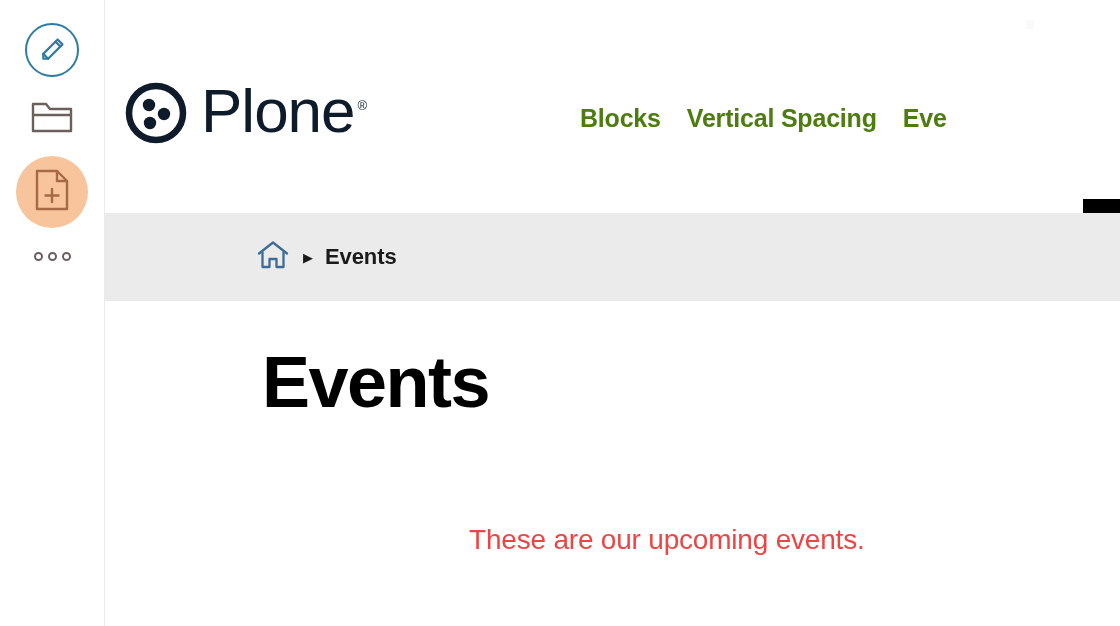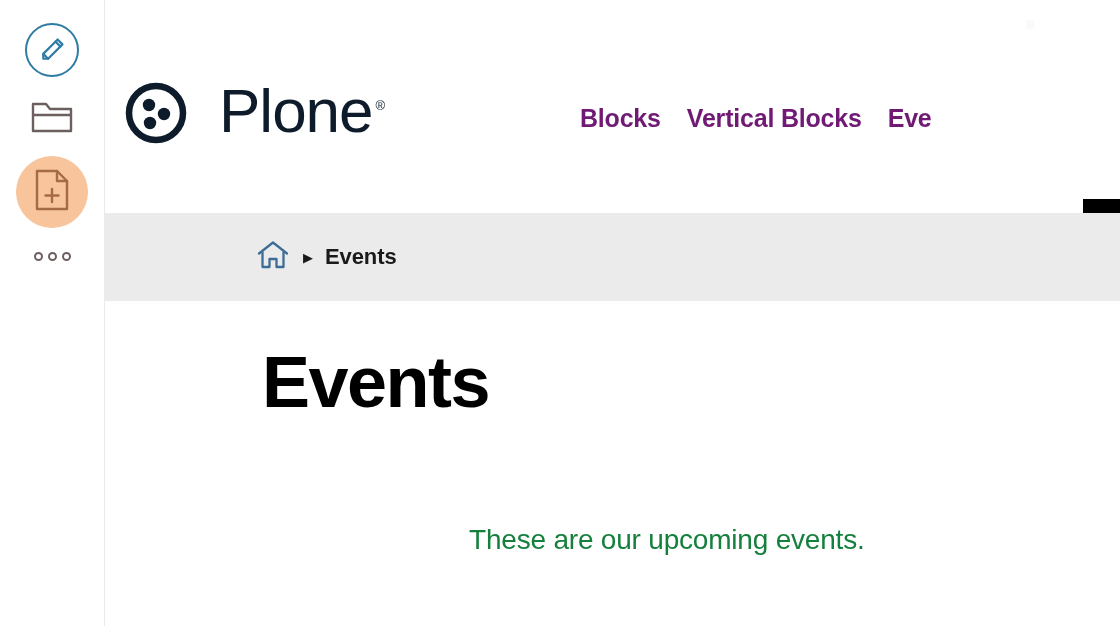--- a/index.html
+++ b/index.html
@@ -100,42 +100,41 @@
   }
   .brand-mark { margin-right: 14px; margin-top: 2px; }
   .brand-word {
     font-family: "Liberation Sans", sans-serif;
     font-size: 62px;
     line-height: 62px;
     font-weight: 400;
     letter-spacing: -1px;
     color: #0d1b2a;
     position: relative;
-    margin-left: 18px;
   }
   .brand-reg {
     font-size: 13px;
     vertical-align: super;
     color: #0d1b2a;
     margin-left: 3px;
     line-height: 1;
   }
 
   .nav {
     position: absolute;
     left: 475px;
     top: 104px;
     display: flex;
     align-items: center;
     white-space: nowrap;
   }
   .nav-item {
     font-size: 25px;
     font-weight: bold;
-    color: #701a75;
+    color: #4d7c0f;
     letter-spacing: -0.2px;
     margin-right: 26px;
     cursor: pointer;
   }
   .nav-item:last-child { margin-right: 0; }
 
   .nav-active-bar {
     position: absolute;
     left: 978px;
     top: 199px;
@@ -196,21 +195,21 @@
     font-weight: bold;
     color: #000000;
     letter-spacing: -1.5px;
   }
   .page-desc {
     position: absolute;
     left: 364px;
     top: 223px;
     font-size: 28px;
     font-weight: 400;
-    color: #15803d;
+    color: #ef4444;
     letter-spacing: -0.2px;
   }
 </style>
 </head>
 <body>
 
 <div id="root">
 
   <div class="toolbar">
 
@@ -270,21 +269,21 @@
             <circle cx="25" cy="41" r="6.2" fill="#0d1b2a"></circle>
           </svg>
         </span>
         <span class="brand-word">
           <span>Plone</span><span class="brand-reg">®</span>
         </span>
       </div>
 
       <div class="nav">
         <span class="nav-item">Blocks</span>
-        <span class="nav-item">Vertical Blocks</span>
+        <span class="nav-item">Vertical Spacing</span>
         <span class="nav-item">Eve</span>
       </div>
 
       <div class="nav-active-bar"></div>
     </div>
 
     <div class="breadcrumb-bar">
       <span class="crumb-home">
         <span>
           <svg width="32" height="30" viewBox="0 0 32 30" fill="none" stroke="#3d6d96" stroke-width="2.3" stroke-linejoin="round" stroke-linecap="round">

